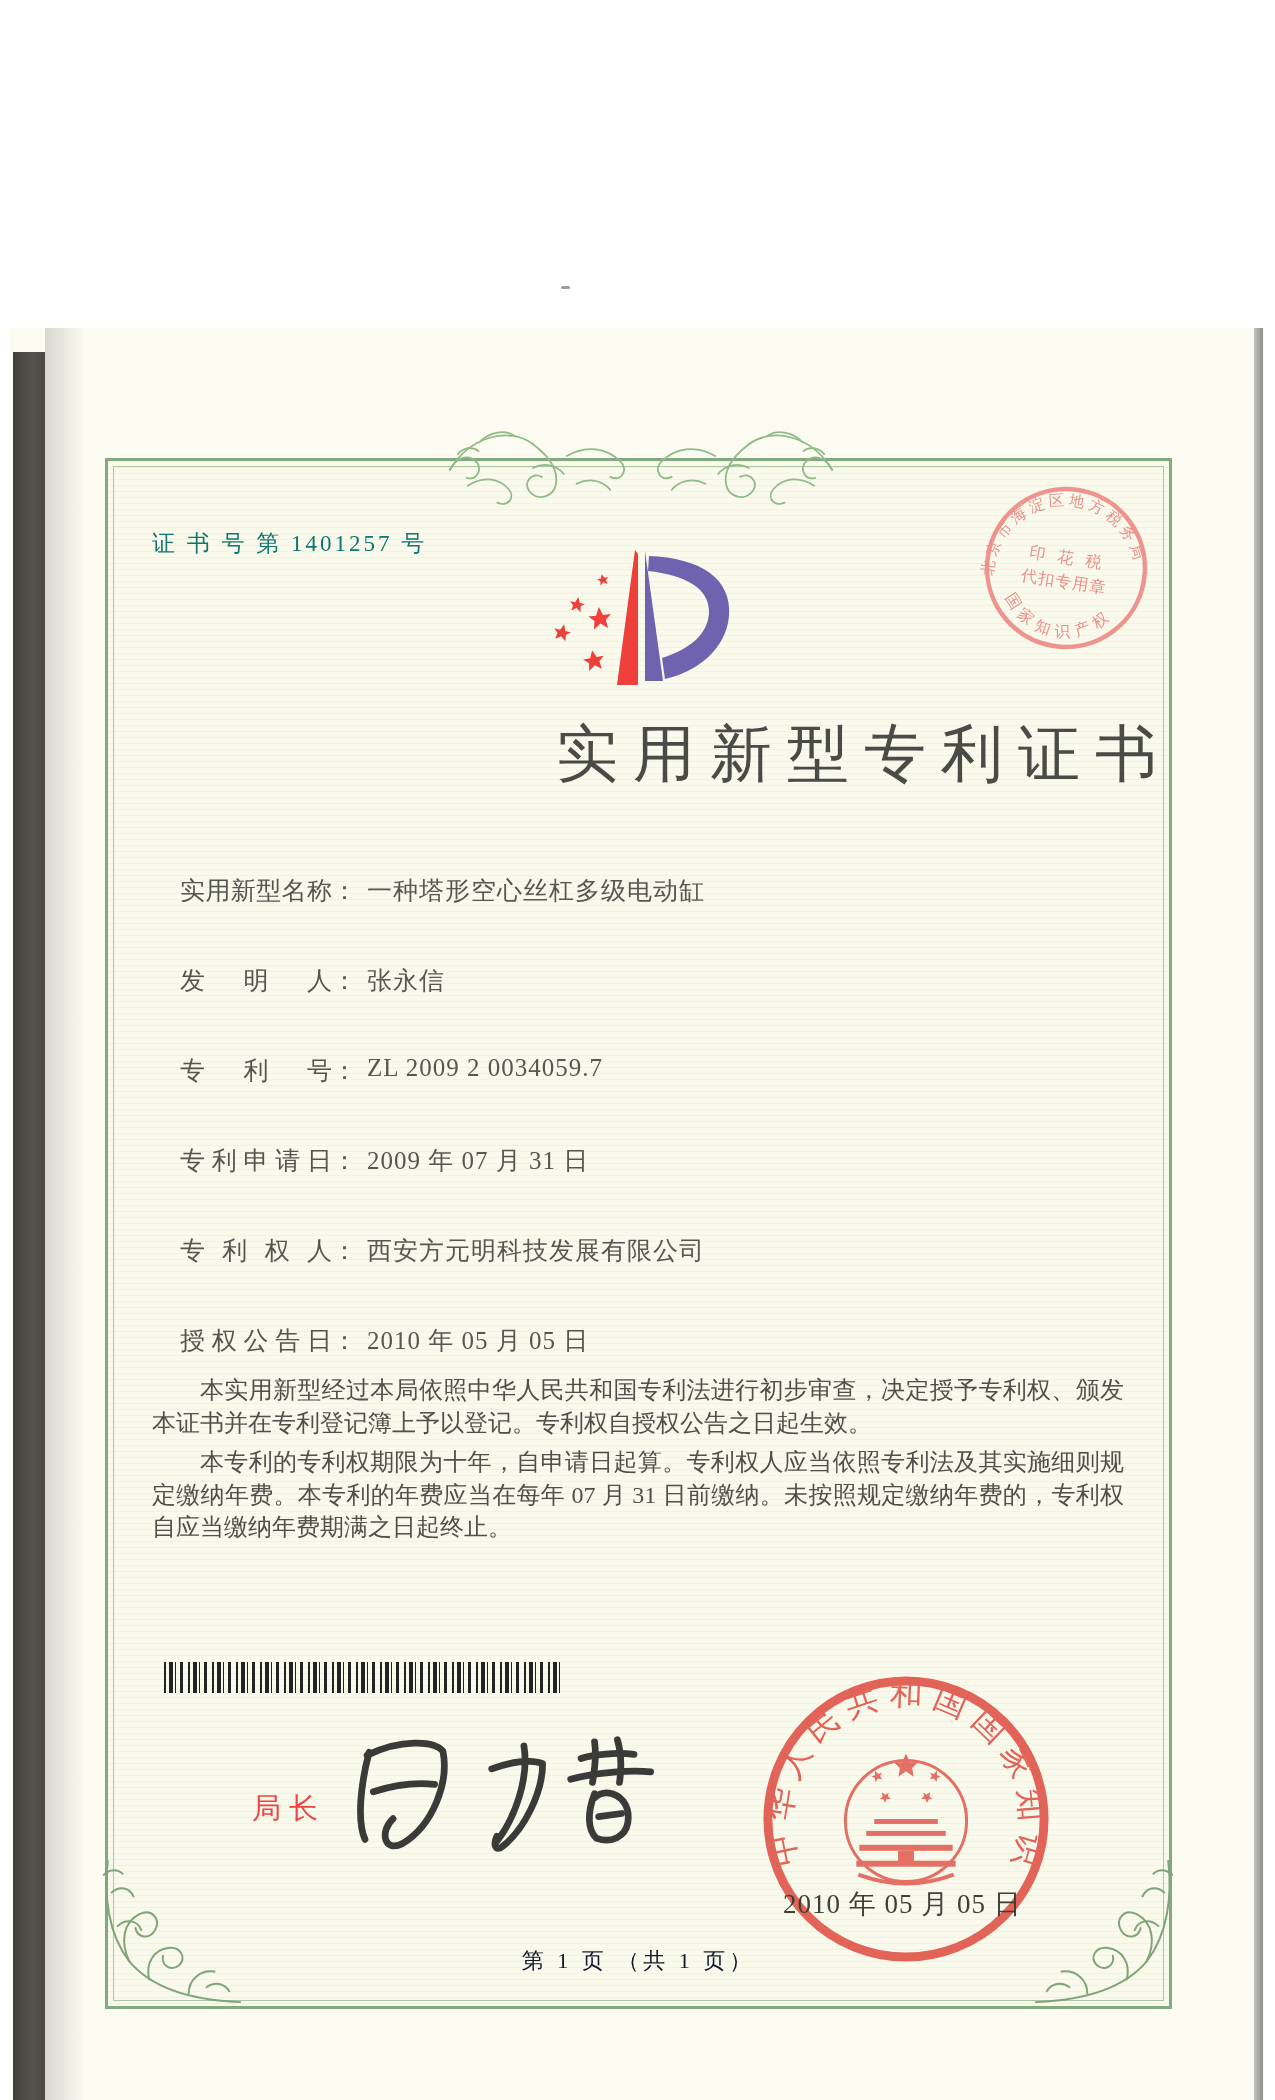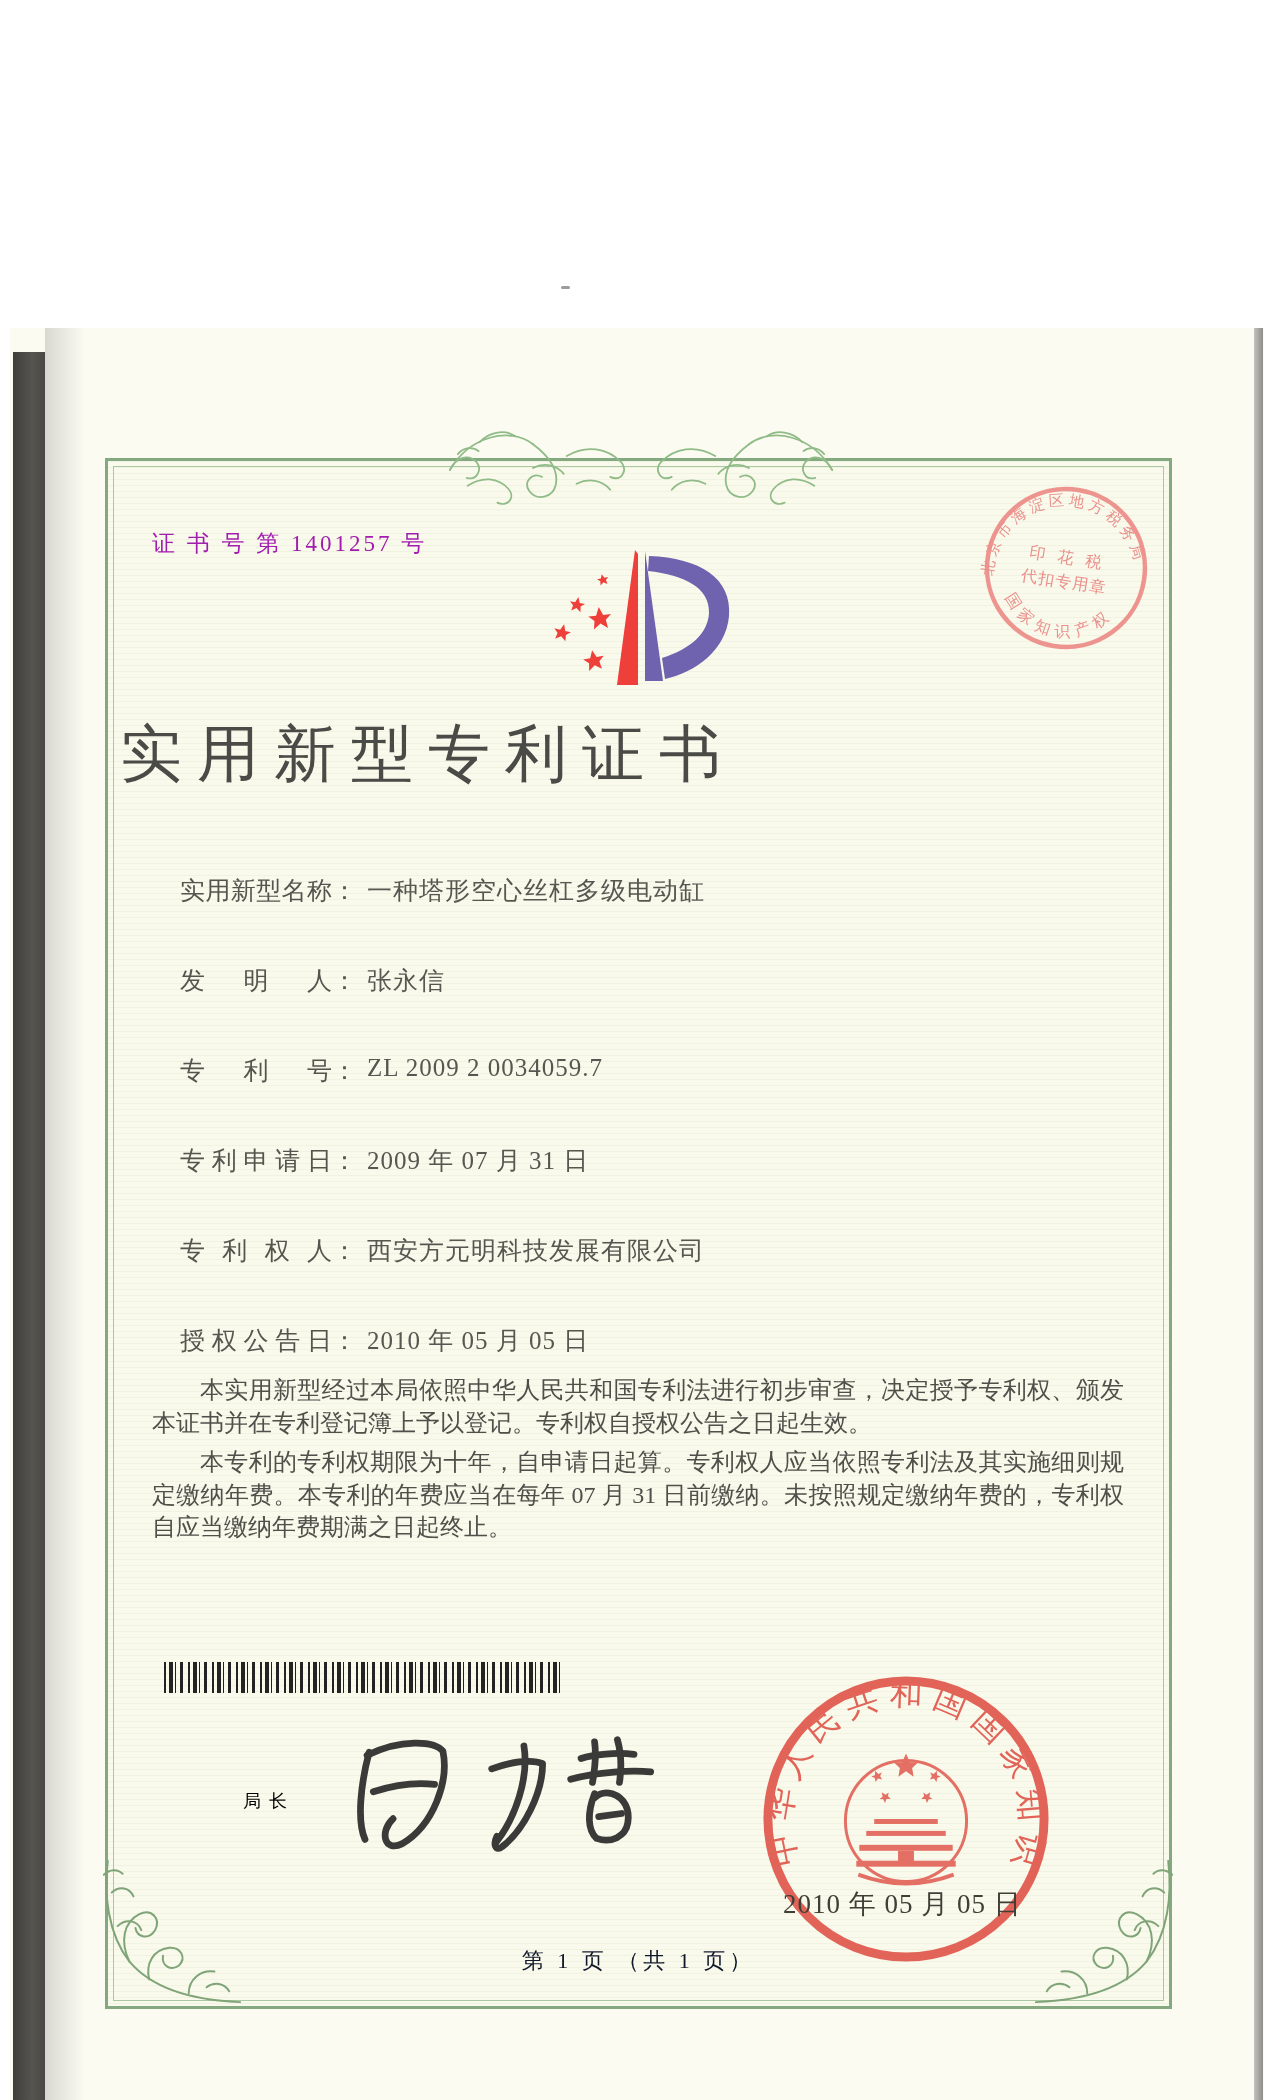--- a/index.html
+++ b/index.html
@@ -47,26 +47,26 @@
   
   .orn{pointer-events:none;}
   .orn svg{display:block;width:100%;height:100%;}
   .orn-dragon-left{left:438px;top:410px;width:198px;height:108px;}
   .orn-dragon-right{left:646px;top:410px;width:198px;height:108px;transform:scaleX(-1);}
   .orn-floral-left{left:90px;top:1853px;width:158px;height:158px;}
   .orn-floral-right{left:1028px;top:1853px;width:158px;height:158px;transform:scaleX(-1);}
 
   
   .cert-number{
-    left:152px;top:528px;font-size:23px;letter-spacing:3px;color:#a21caf;
+    left:152px;top:528px;font-size:23px;letter-spacing:3px;color:#0f766e;
   }
   .logo{left:545px;top:530px;width:235px;height:177px;}
   .logo svg{display:block;width:100%;height:100%;}
   .title{
-    left:105px;top:712px;width:1067px;text-align:left;
+    left:105px;top:712px;width:1067px;text-align:right;
     font-size:62px;font-weight:500;letter-spacing:15px;text-indent:15px;color:#4a4a46;
   }
 
   
   .field{left:152px;font-size:25px;color:#55554f;white-space:nowrap;margin-left:28px;}
   .f1{top:874px;} .f2{top:964px;} .f3{top:1054px;} .f4{top:1144px;} .f5{top:1234px;} .f6{top:1324px;}
   .flabel{
     display:inline-block;width:152px;
     text-align:justify;text-align-last:justify;vertical-align:top;
   }
@@ -84,21 +84,21 @@
   .barcode{
     left:164px;top:1662px;width:397px;height:31px;
     background:repeating-linear-gradient(90deg,
       #232323 0 2px,transparent 2px 5px,
       #232323 5px 9px,transparent 9px 11px,
       #232323 11px 12px,transparent 12px 16px,
       #232323 16px 19px,transparent 19px 24px);
   }
 
   
-  .director-label{left:243px;top:1789px;font-size:18px;letter-spacing:8px;color:#000000;}
+  .director-label{left:252px;top:1789px;font-size:29px;letter-spacing:8px;color:#ef4444;}
   .signature{left:338px;top:1726px;width:322px;height:148px;}
   .signature svg{display:block;width:100%;height:100%;}
   .sr-only{position:absolute;width:1px;height:1px;overflow:hidden;clip:rect(0 0 0 0);white-space:nowrap;}
 
   
   .seal{left:757px;top:1670px;width:298px;height:298px;}
   .seal svg{display:block;width:100%;height:100%;}
   .seal-date{left:783px;top:1886px;font-size:27px;color:#3f3e37;letter-spacing:1px;z-index:6;}
   .tax-stamp{left:980px;top:482px;width:172px;height:172px;transform:rotate(9deg);}
   .tax-stamp svg{display:block;width:100%;height:100%;}

